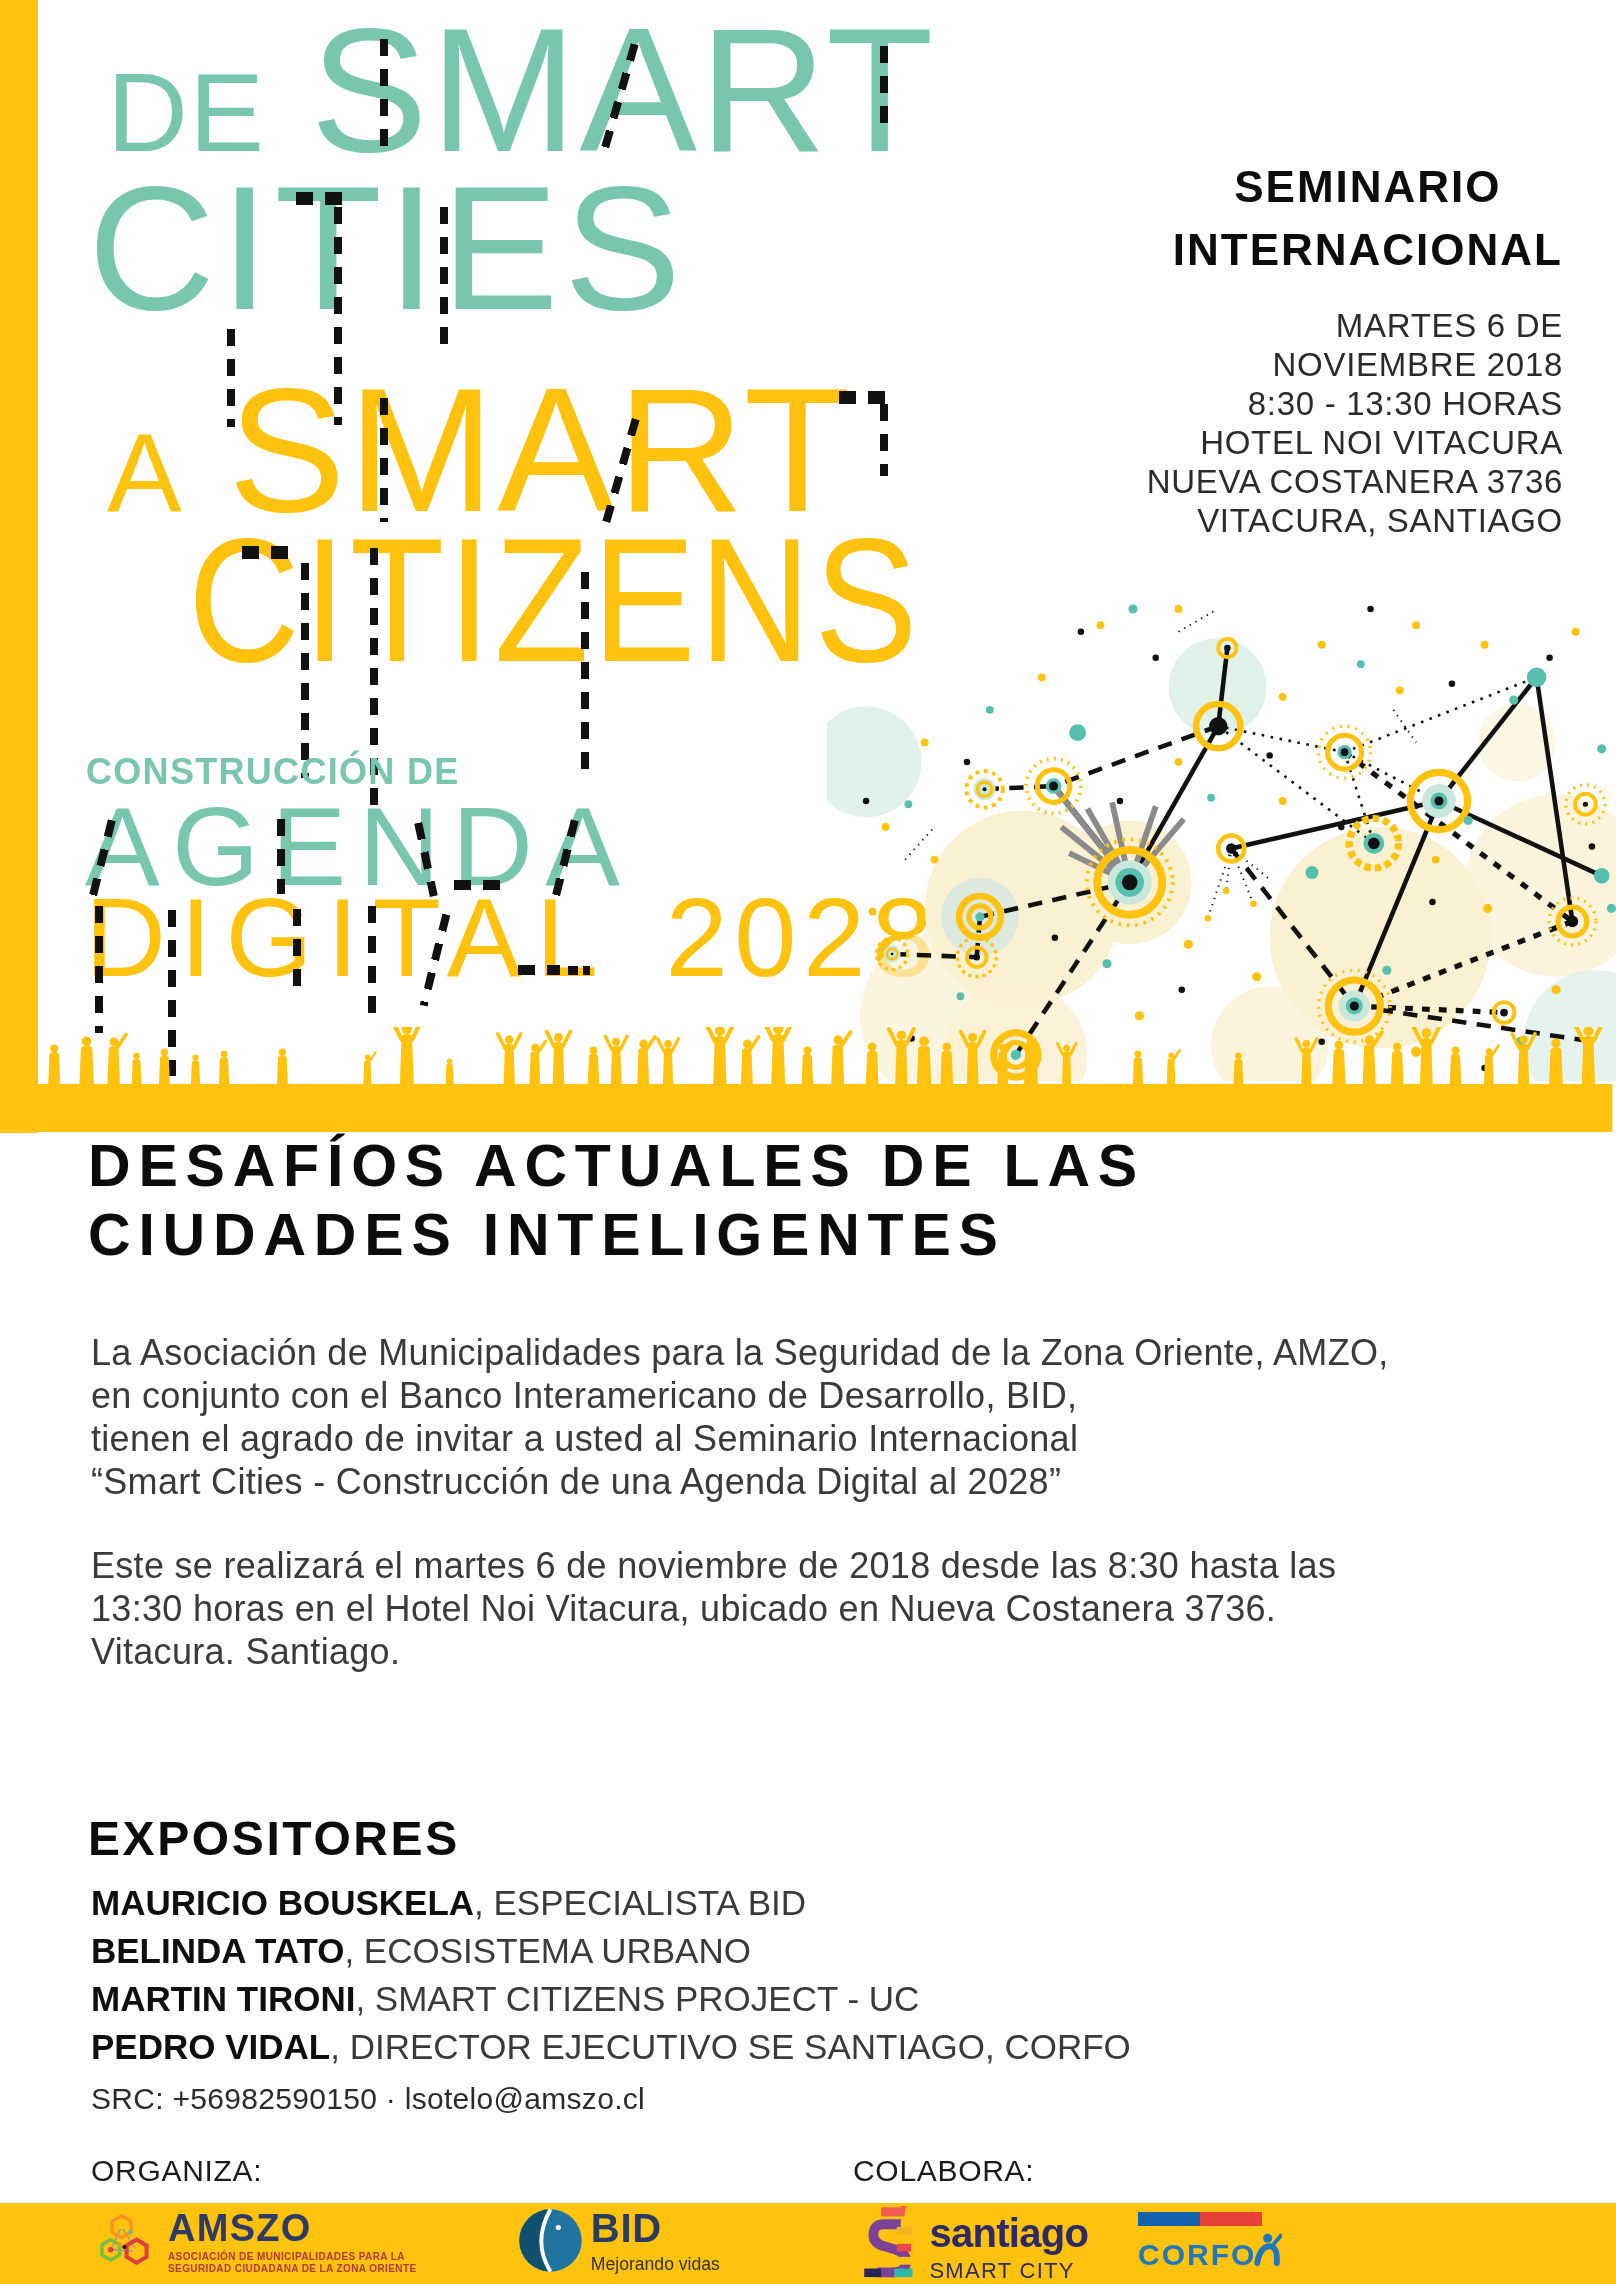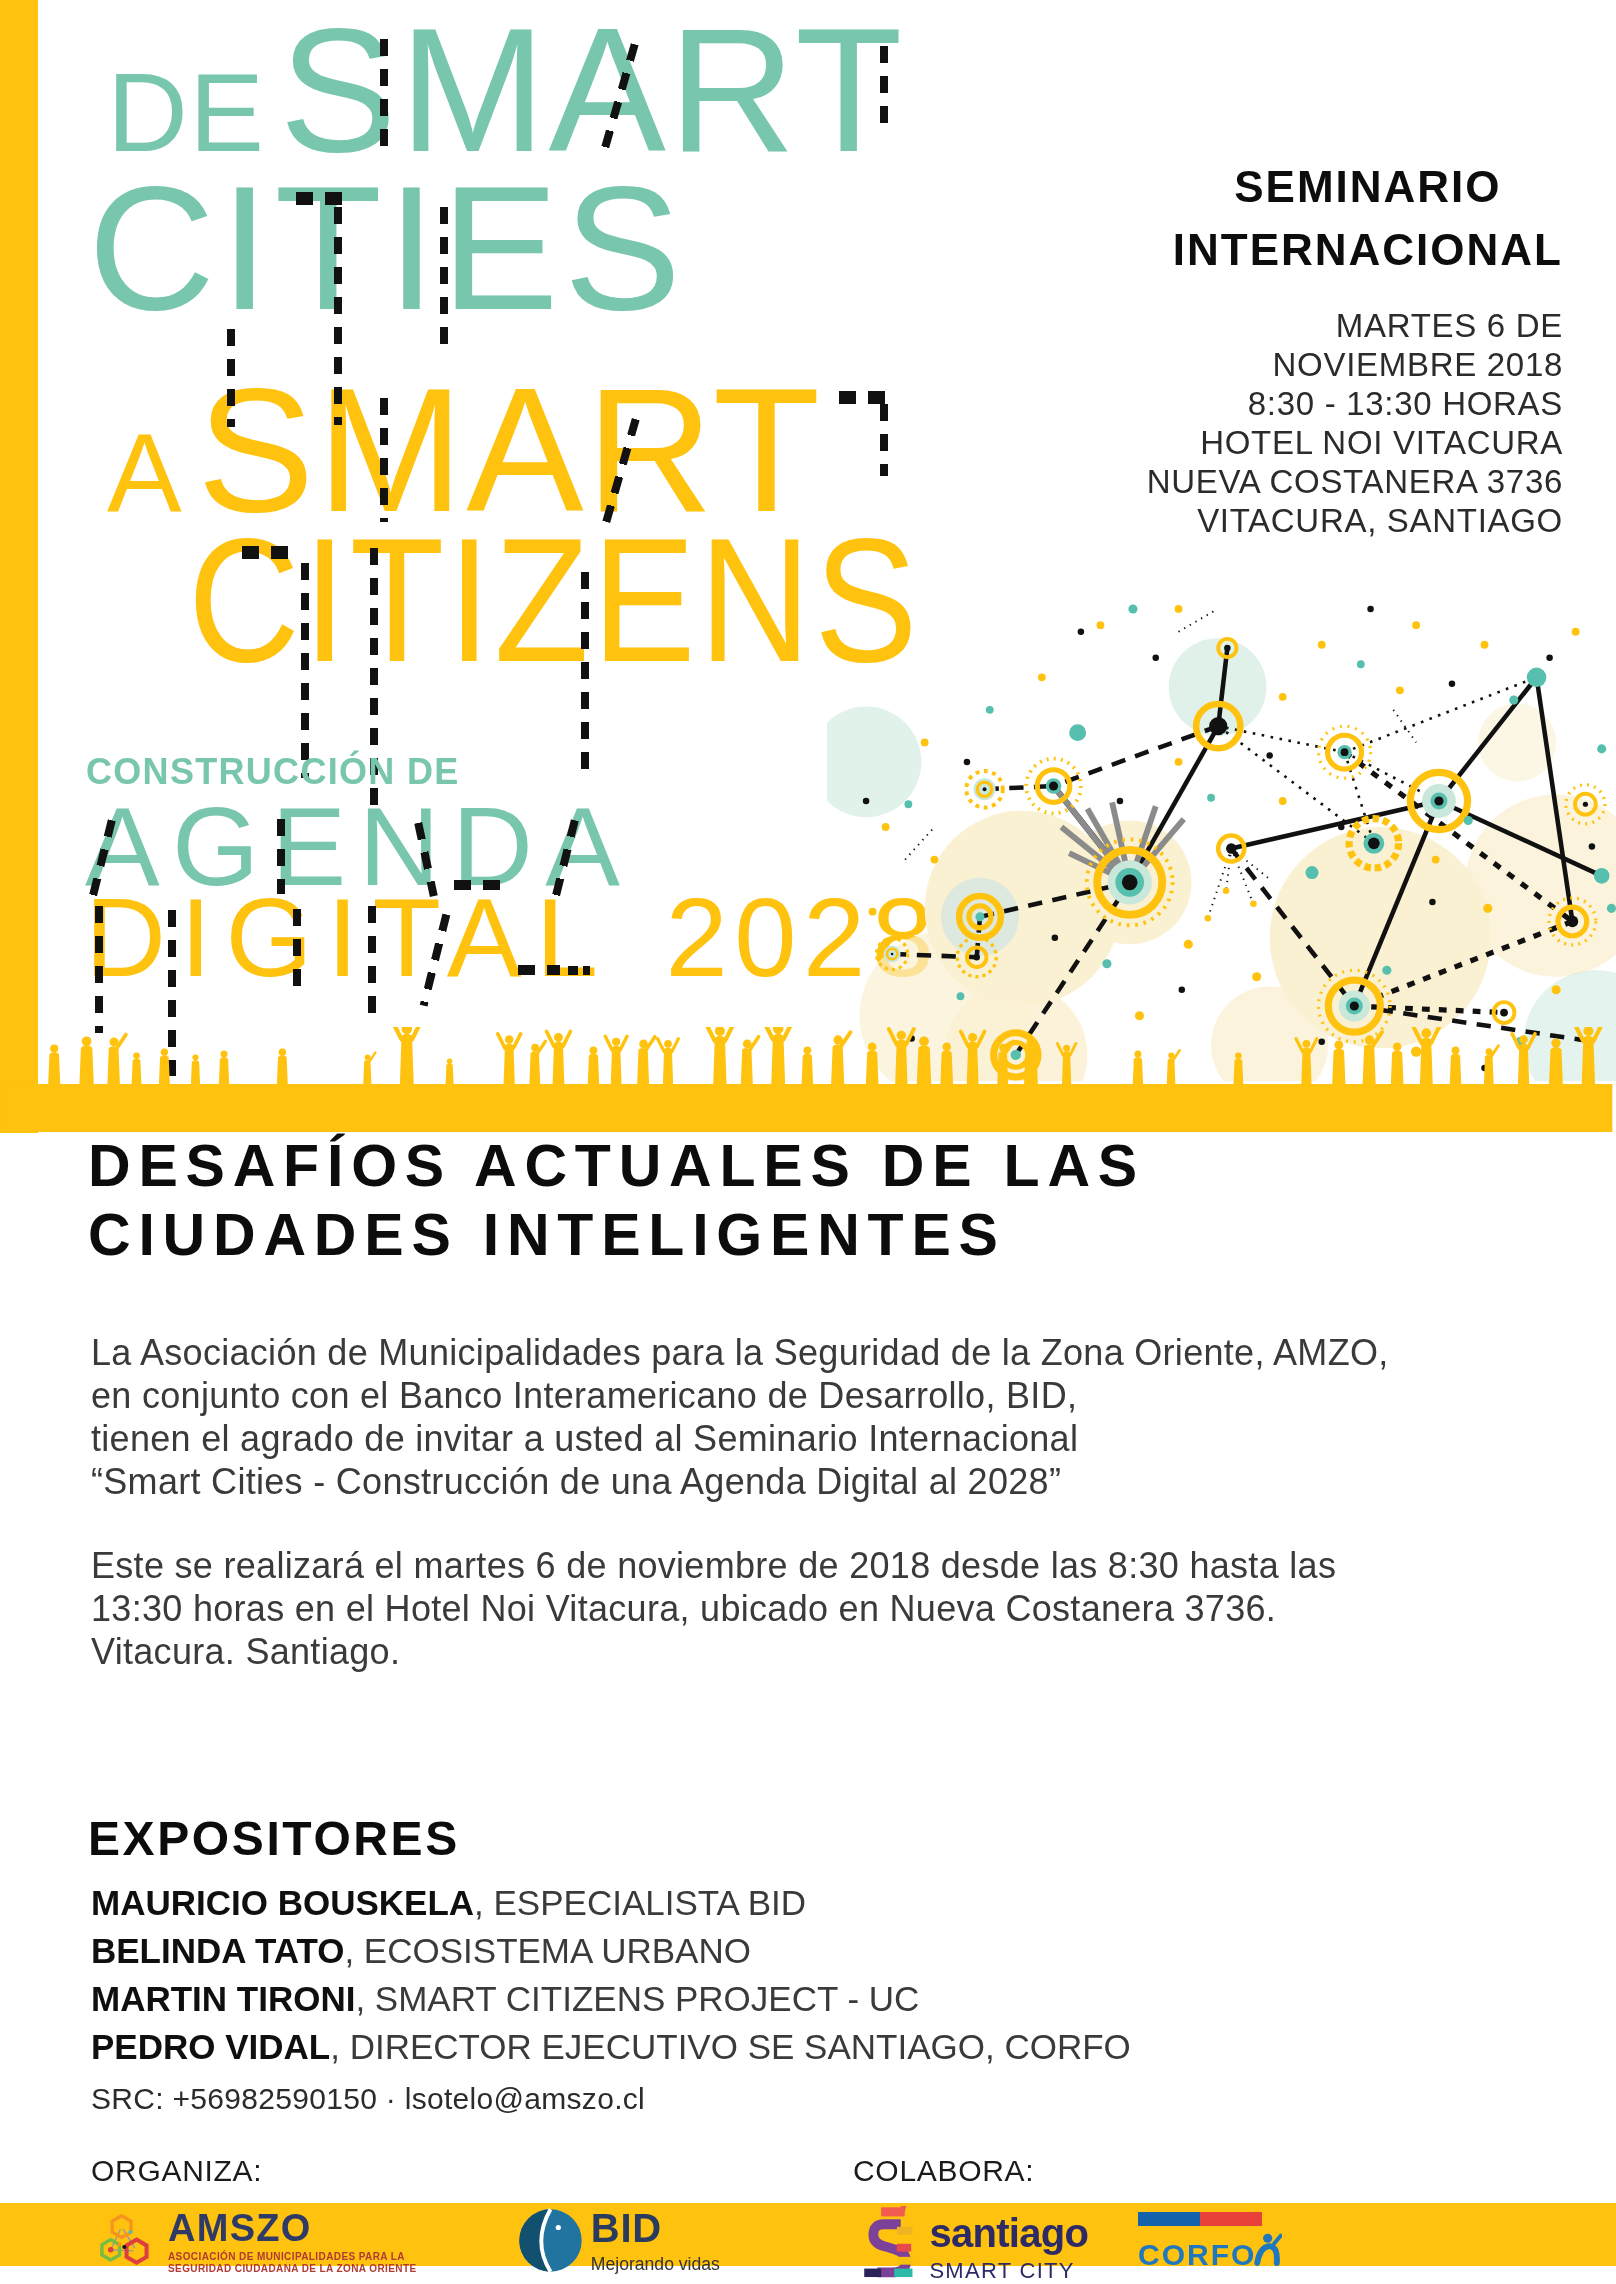--- a/index.html
+++ b/index.html
@@ -16,21 +16,21 @@
   .page{position:relative;width:1616px;height:2284px;background:#fff;overflow:hidden}
   .abs{position:absolute}
 
   
   .left-bar{left:0;top:0;width:38px;height:1133px;background:var(--yellow)}
 
   
   .t-line{position:absolute;line-height:1;white-space:nowrap;font-weight:400}
   .t-teal{color:var(--teal)} .t-yel{color:var(--yellow)}
   .t-big{font-size:176px;letter-spacing:2.6px}
-  .t-small{font-size:112px;letter-spacing:1.3px;margin-right:14px}
+  .t-small{font-size:112px;letter-spacing:1.3px;margin-right:45px}
   .row-base{display:flex;align-items:baseline}
   #l2{letter-spacing:5.2px}
   #l4{transform:scaleX(.88);transform-origin:left top;letter-spacing:3.9px}
 
   
   .kicker{font-size:36px;font-weight:700;letter-spacing:1.3px;color:var(--teal)}
   .agenda{font-size:112px;line-height:1;color:var(--teal);letter-spacing:12.4px;white-space:nowrap}
   .digital-row{display:flex;align-items:baseline}
   .digital{font-size:112px;line-height:1;color:var(--yellow);letter-spacing:14.3px;white-space:nowrap}
   .year{font-size:112px;line-height:1;color:var(--yellow);letter-spacing:6.5px;margin-left:53px}
@@ -51,21 +51,21 @@
   .para{left:91px;color:var(--body);font-size:36px;line-height:43px;letter-spacing:0.3px;white-space:nowrap}
   .expositores{left:88px;top:1811px;font-size:48px;font-weight:700;letter-spacing:2.6px;color:#0c0c0c}
   .speakers{left:91px;top:1879px;font-size:35px;line-height:48px;white-space:nowrap}
   .spk-name{font-weight:700;color:#0f0f0f}
   .spk-role{color:var(--body)}
   .contact{left:91px;top:2082px;font-size:30px;color:#2b2b2b;letter-spacing:0.3px}
   .org-label{left:91px;top:2154px;font-size:30px;color:#1b1b1b;letter-spacing:0.7px}
   .col-label{left:853px;top:2154px;font-size:30px;color:#1b1b1b;letter-spacing:0.7px}
 
   
-  .footer-band{left:0;top:2203px;width:1616px;height:63px;background:var(--yellow)}
+  .footer-band{left:0;top:2203px;width:1616px;height:81px;background:var(--yellow)}
   .logo-group{position:absolute;display:flex;align-items:flex-start}
   .amszo-text{font-size:38px;font-weight:700;color:var(--navy);letter-spacing:1.3px;line-height:1}
   .amszo-tag{font-size:10px;font-weight:700;color:var(--redtag);letter-spacing:0.4px;line-height:12.4px;margin-top:3.9px}
   .bid-text{font-size:40px;font-weight:700;color:var(--bidnavy);line-height:1;letter-spacing:0.7px}
   .bid-tag{font-size:17.6px;color:#333;margin-top:6.5px}
   .stg-text{font-size:40px;font-weight:700;color:var(--stgnavy);line-height:1;letter-spacing:-0.7px}
   .stg-tag{font-size:22px;font-weight:400;color:var(--stgnavy);letter-spacing:1.3px;margin-top:5.2px}
   .corfo-text{font-size:30px;font-weight:600;color:var(--corfotext);letter-spacing:2px;line-height:1}
 
   

